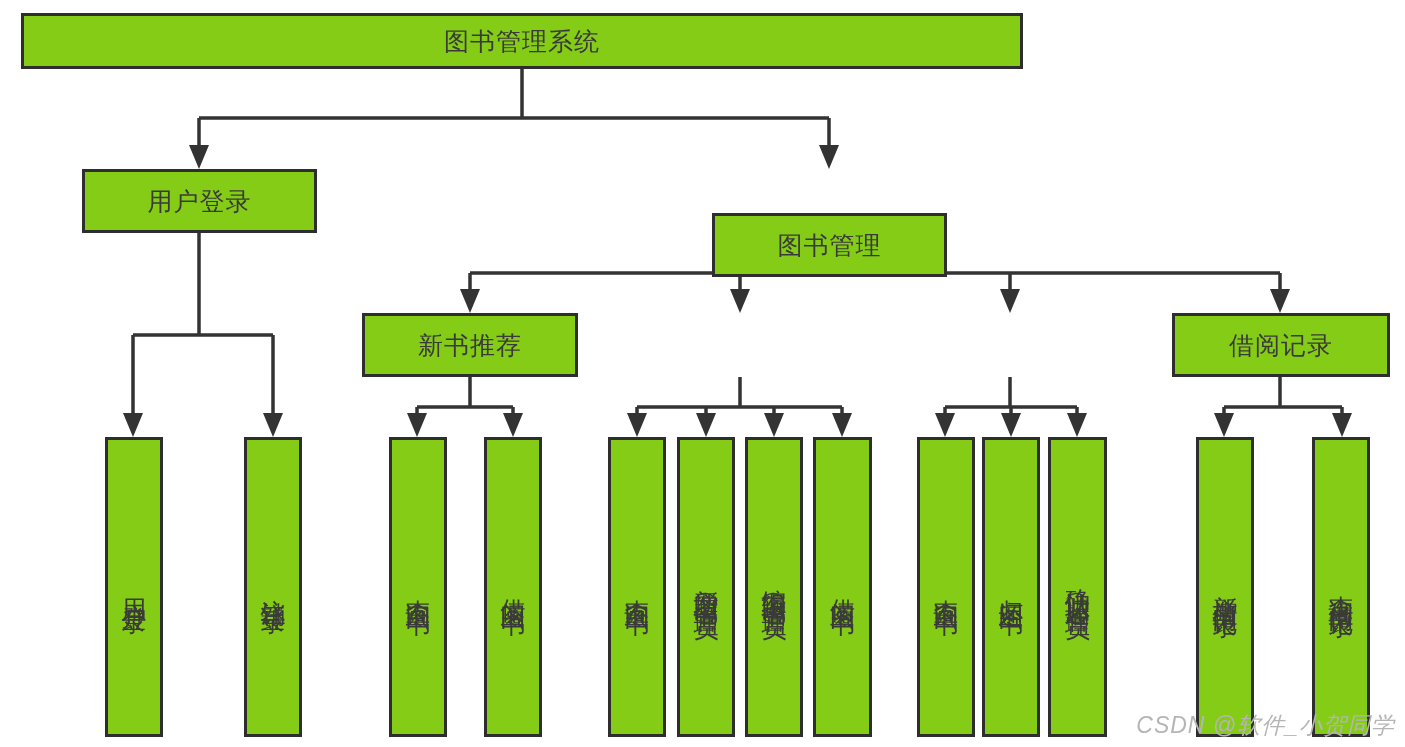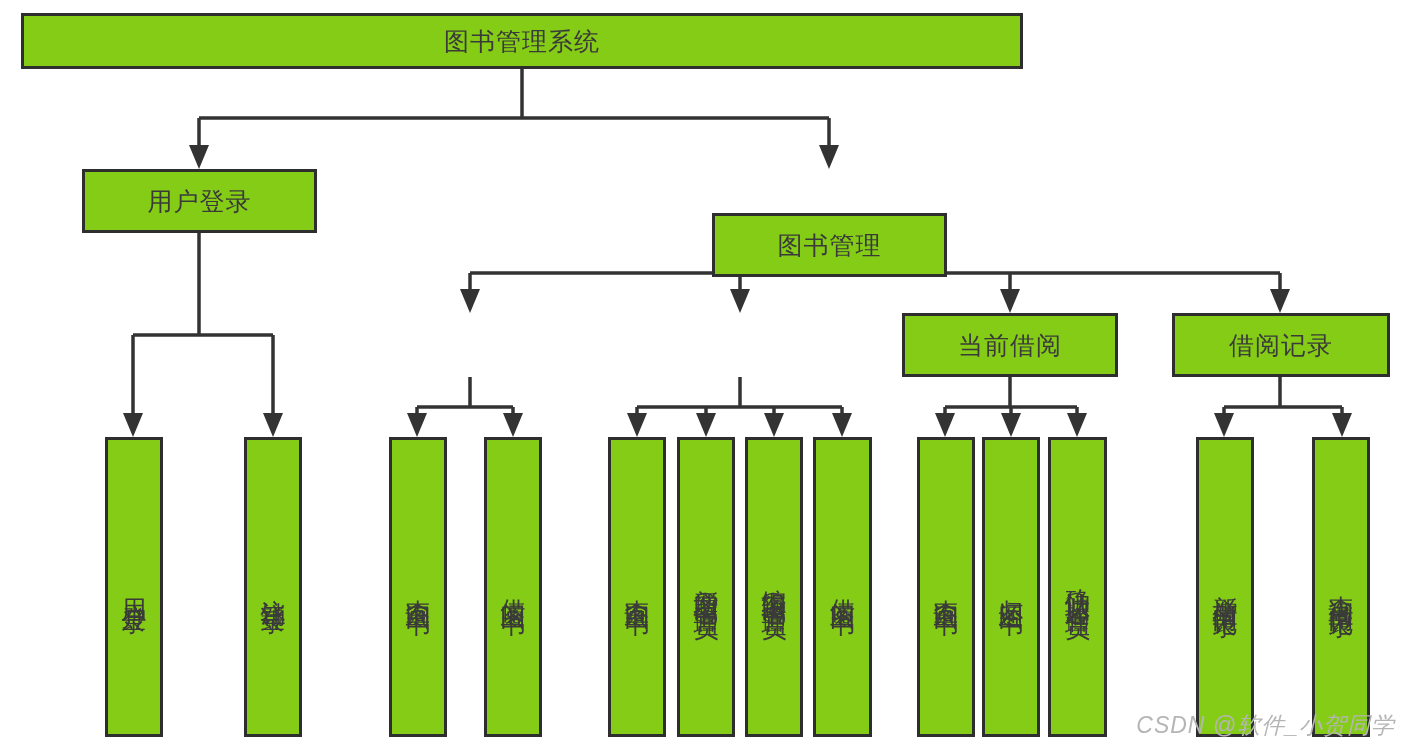--- a/index.html
+++ b/index.html
@@ -102,21 +102,21 @@
       <polygon points="1214,413 1234,413 1224,437"></polygon>
       <polygon points="1332,413 1352,413 1342,437"></polygon>
     </g>
   </svg>
 
   <div class="node h-node" style="left:21px; top:13px; width:1002px; height:56px;">图书管理系统</div>
 
   <div class="node h-node" style="left:82px; top:169px; width:235px; height:64px;">用户登录</div>
   <div class="node h-node" style="left:712px; top:169px; width:235px; height:64px;margin-top:44px;">图书管理</div>
 
-  <div class="node h-node" style="left:902px; top:313px; width:216px; height:64px;">当前借阅</div>
+  <div class="node h-node" style="left:362px; top:313px; width:216px; height:64px;">新书推荐</div>
   <div class="node h-node" style="left:1172px; top:313px; width:218px; height:64px;">借阅记录</div>
 
   <div class="node v-node" style="left:105px; top:437px; width:58px; height:300px;">
     <span>用户登录</span>
   </div>
   <div class="node v-node" style="left:244px; top:437px; width:58px; height:300px;">
     <span>注销登录</span>
   </div>
 
   <div class="node v-node" style="left:389px; top:437px; width:58px; height:300px;">

